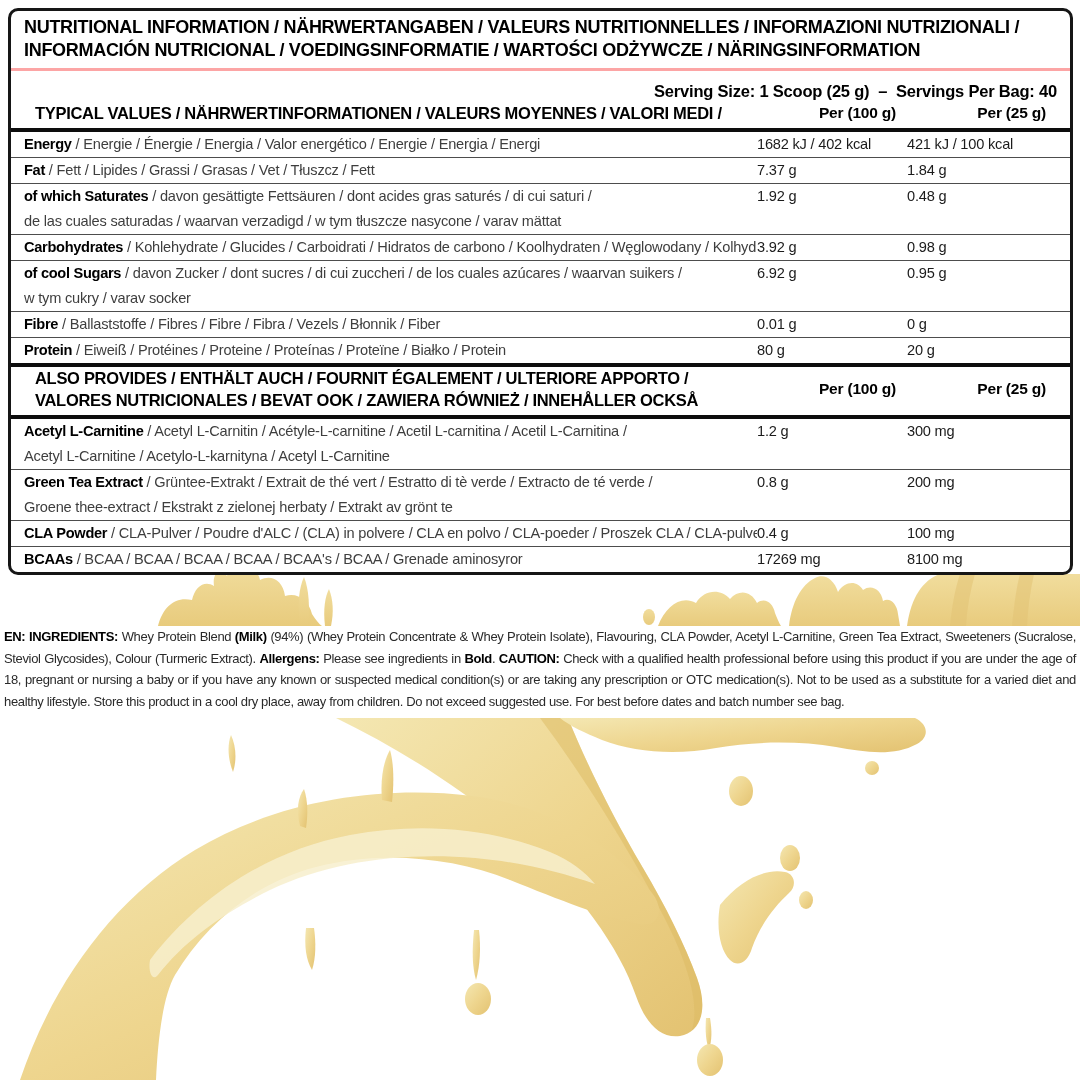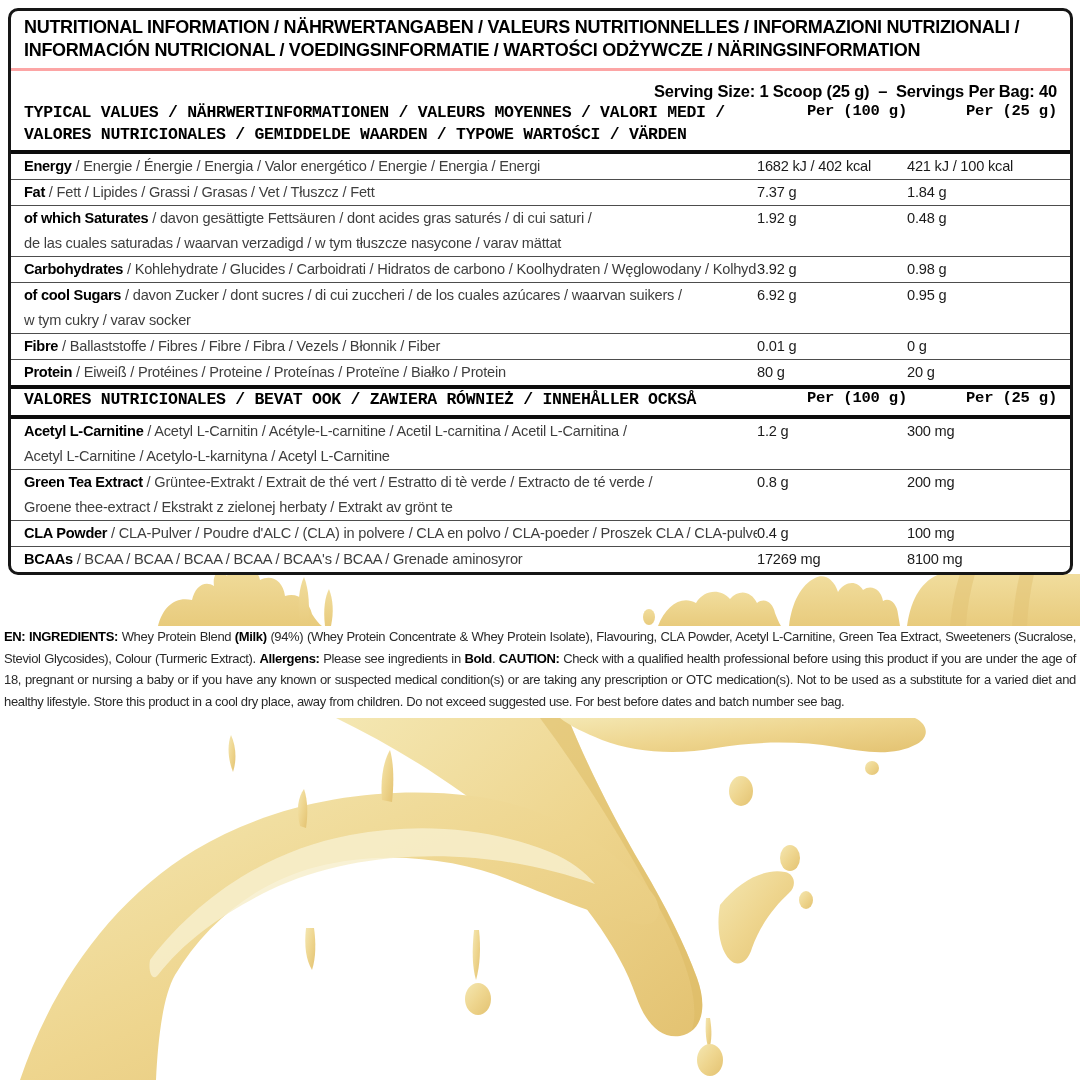--- a/index.html
+++ b/index.html
@@ -17,21 +17,21 @@
     background:#fff;border:3px solid #161616;border-radius:10px;
   }
   .title{
     padding:5px 13px 6px;border-bottom:3px solid #fca5a5;
     font-weight:bold;font-size:18px;line-height:23px;letter-spacing:-0.3px;
   }
   .serving{
     text-align:right;font-weight:bold;font-size:16.5px;letter-spacing:-0.2px;
     padding:11px 13px 1px;white-space:pre;
   }
-  .thead{display:flex;align-items:flex-start;padding:0 13px 4px;font-family:Liberation Mono, monospace;}
+  .thead{display:flex;align-items:center;padding:0 24px 4px;}
   .thead .hleft{flex:1;font-weight:bold;font-size:16.5px;line-height:22px;letter-spacing:-0.3px;}
   .thead .hcol{width:150px;text-align:right;font-weight:bold;font-size:15.5px;letter-spacing:-0.2px;}
   .rule-thick{border-top:4px solid #0d0d0d;}
   .rows .row{
     display:flex;flex-wrap:wrap;padding:0 13px;
     font-size:14.6px;line-height:25px;letter-spacing:-0.2px;
   }
   .rows .row + .row{border-top:1.4px solid #4d4d4d;}
   .row .name{flex:1;color:#3e3e3e;white-space:nowrap;overflow:hidden;}
   .row .name b{color:#000;letter-spacing:-0.3px;}
@@ -108,21 +108,20 @@
   <div class="title">
     <div>NUTRITIONAL INFORMATION / NÄHRWERTANGABEN / VALEURS NUTRITIONNELLES / INFORMAZIONI NUTRIZIONALI /</div>
     <div>INFORMACIÓN NUTRICIONAL / VOEDINGSINFORMATIE / WARTOŚCI ODŻYWCZE / NÄRINGSINFORMATION</div>
   </div>
 
   <div class="serving">Serving Size: 1 Scoop (25 g)  –  Servings Per Bag: 40</div>
 
   <div class="thead">
     <div class="hleft">
       <div>TYPICAL VALUES / NÄHRWERTINFORMATIONEN / VALEURS MOYENNES / VALORI MEDI /</div>
-      <div>VALORES NUTRICIONALES / GEMIDDELDE WAARDEN / TYPOWE WARTOŚCI / VÄRDEN</div>
     </div>
     <div class="hcol">Per (100 g)</div>
     <div class="hcol">Per (25 g)</div>
   </div>
 
   <div class="rule-thick"></div>
 
   <div class="rows">
     <div class="row">
       <div class="name"><b>Energy</b><span> / Energie / Énergie / Energia / Valor energético / Energie / Energia / Energi</span></div>
@@ -160,20 +159,21 @@
       <div class="name"><b>Protein</b><span> / Eiweiß / Protéines / Proteine / Proteínas / Proteïne / Białko / Protein</span></div>
       <div class="val">80 g</div>
       <div class="val">20 g</div>
     </div>
   </div>
 
   <div class="rule-thick"></div>
 
   <div class="thead">
     <div class="hleft">
+      <div>ALSO PROVIDES / ENTHÄLT AUCH / FOURNIT ÉGALEMENT / ULTERIORE APPORTO /</div>
       <div>VALORES NUTRICIONALES / BEVAT OOK / ZAWIERA RÓWNIEŻ / INNEHÅLLER OCKSÅ</div>
     </div>
     <div class="hcol">Per (100 g)</div>
     <div class="hcol">Per (25 g)</div>
   </div>
 
   <div class="rule-thick"></div>
 
   <div class="rows">
     <div class="row">

